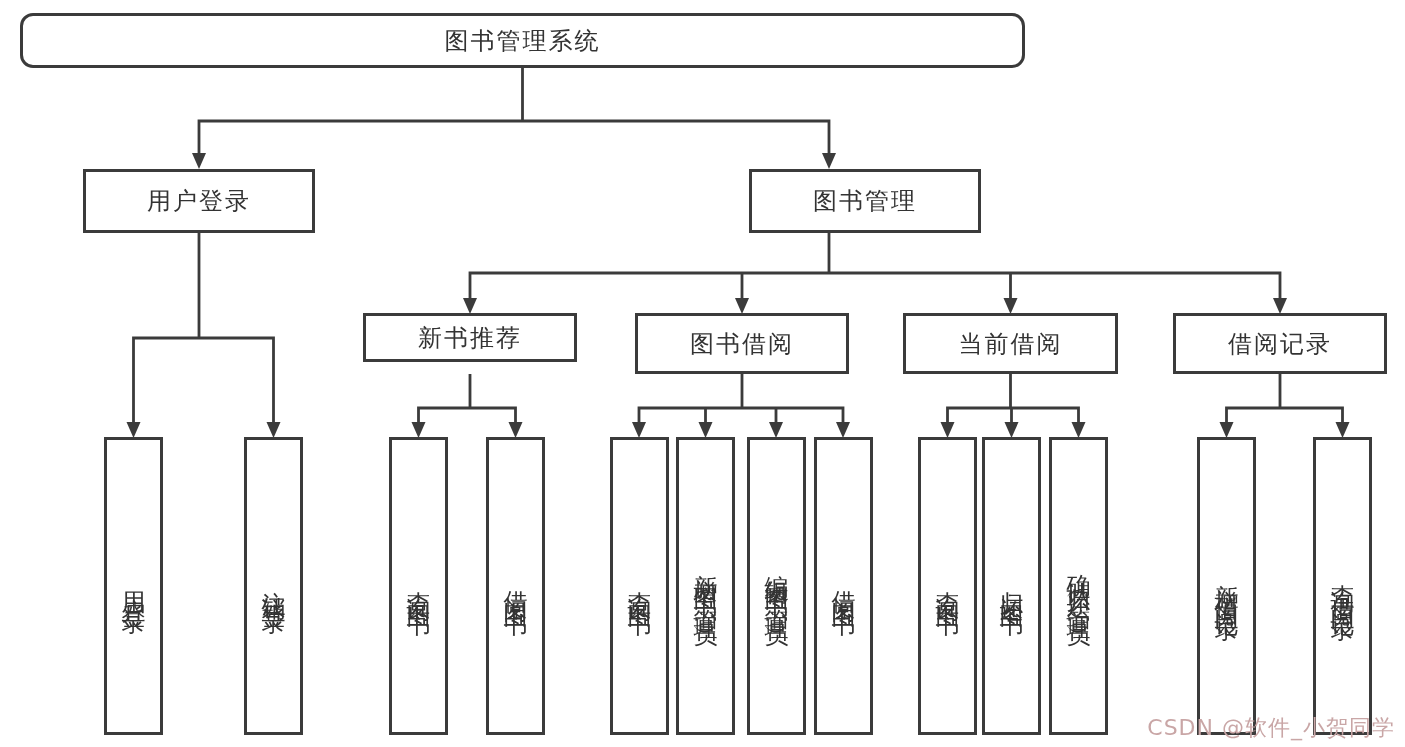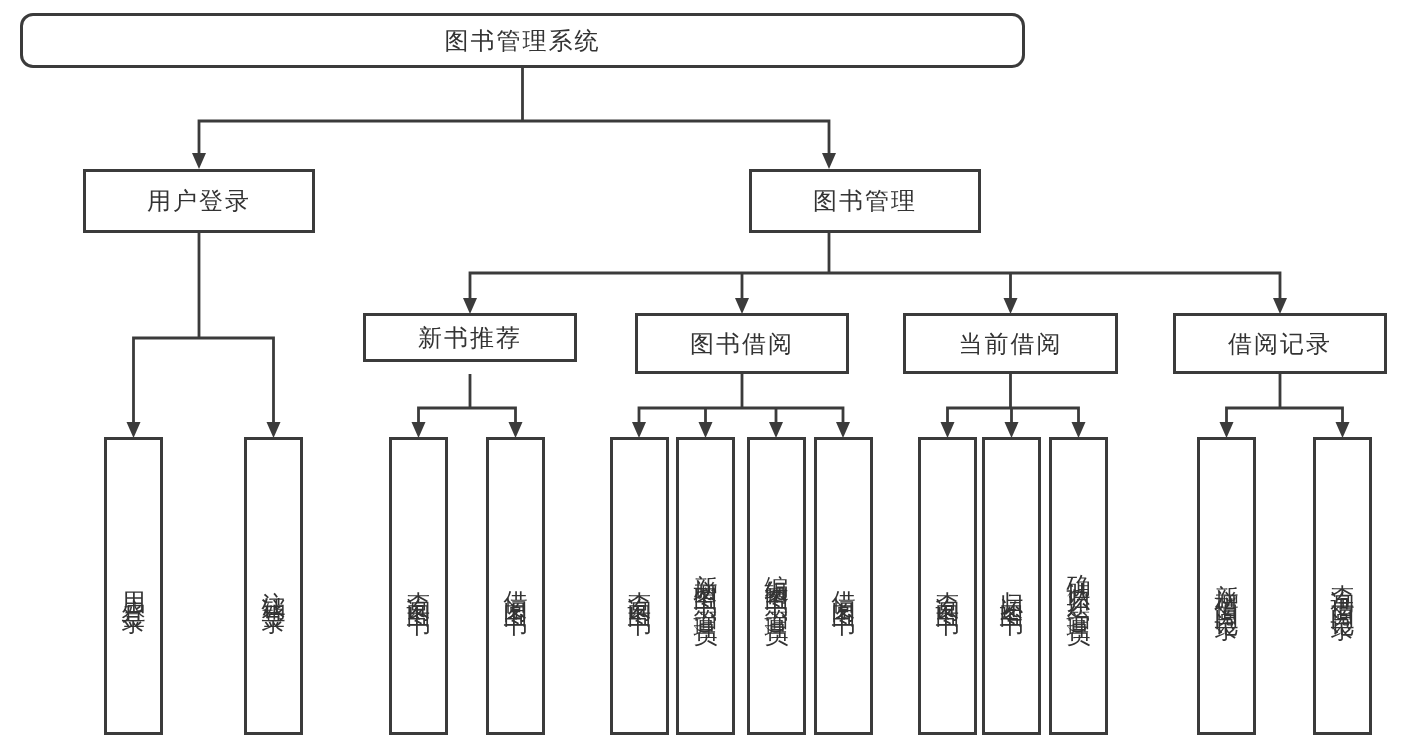--- a/index.html
+++ b/index.html
@@ -108,14 +108,15 @@
   <div class="node vnode" style="left:747px;top:437px;width:59px;height:298px;">编辑图书（管理员）</div>
   <div class="node vnode" style="left:814px;top:437px;width:59px;height:298px;">借阅图书</div>
 
   <div class="node vnode" style="left:918px;top:437px;width:59px;height:298px;">查询图书</div>
   <div class="node vnode" style="left:982px;top:437px;width:59px;height:298px;">归还图书</div>
   <div class="node vnode" style="left:1049px;top:437px;width:59px;height:298px;">确认归还（管理员）</div>
 
   <div class="node vnode" style="left:1197px;top:437px;width:59px;height:298px;">新增借阅记录</div>
   <div class="node vnode" style="left:1313px;top:437px;width:59px;height:298px;">查询借阅记录</div>
 
+  <div class="watermark">CSDN @软件_小贺同学</div>
 
 </div>
 
 </body></html>

